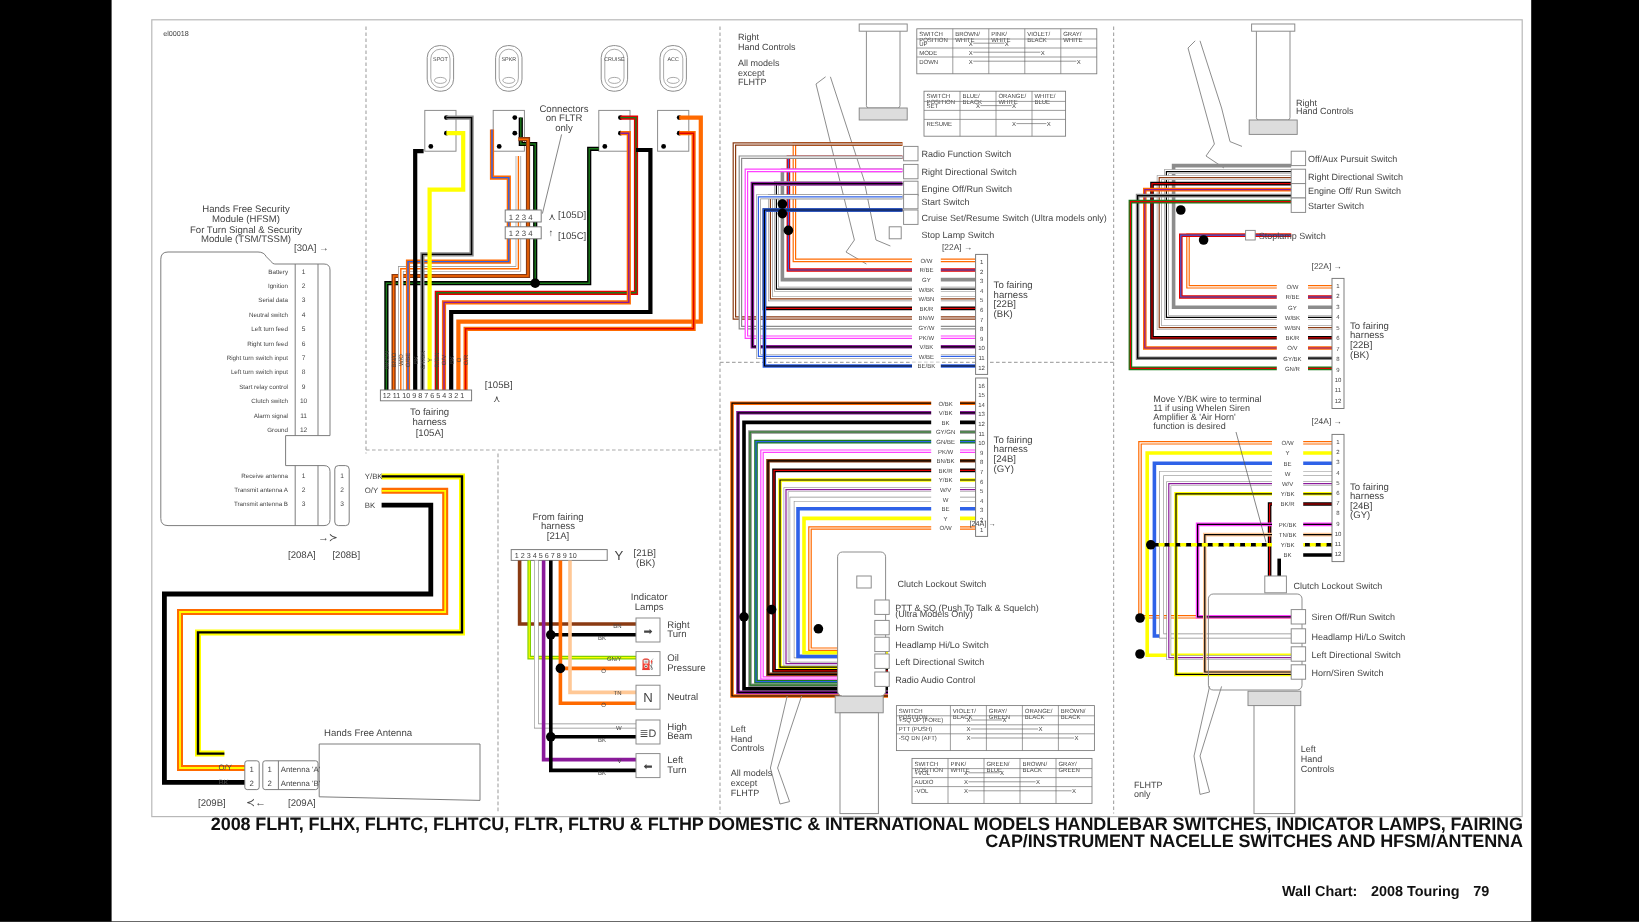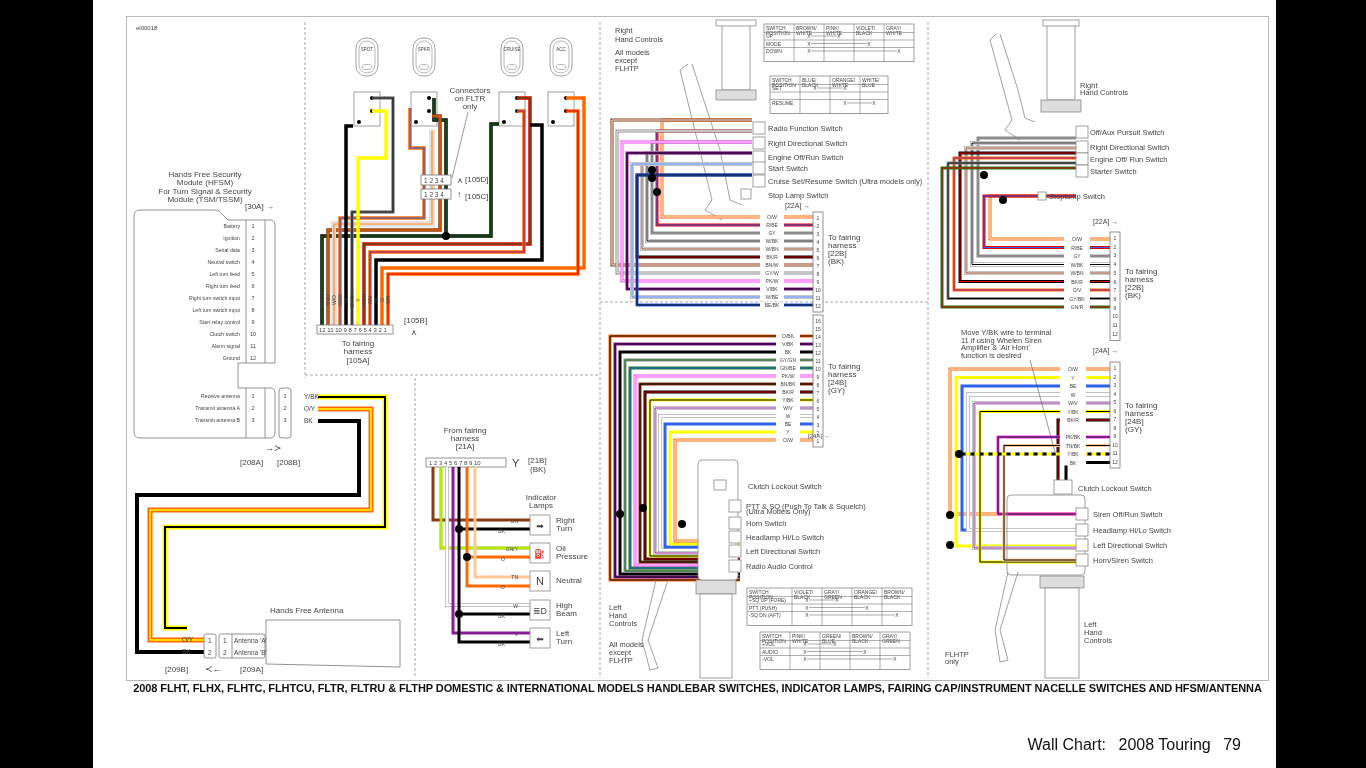--- a/index.html
+++ b/index.html
@@ -1,22 +1,22 @@
 <!DOCTYPE html>
 <html><head>
 <meta charset="utf-8">
 <style>
   html,body{margin:0;padding:0;background:#000;}
   body{width:1366px;height:768px;position:relative;overflow:hidden;font-family:"Liberation Sans",sans-serif;}
   #page{position:absolute;left:93px;top:0;width:1183px;height:768px;background:#fff;}
   #frame{position:absolute;left:126px;top:16px;width:1143px;height:665px;border:1px solid #b8b8b8;box-sizing:border-box;}
   svg#diagram{position:absolute;left:0;top:0;width:1366px;height:768px;}
   .t{font-family:"Liberation Sans",sans-serif;fill:#444;}
-  .title{position:absolute;left:126px;top:681px;width:1143px;text-align:center;font-weight:bold;font-size:11px;line-height:14px;color:#111;letter-spacing:-0.1px;}
-  .footer{position:absolute;right:125px;top:736px;font-size:16px;font-weight:normal;color:#111;}
+  .title{position:absolute;left:126px;top:681px;width:1143px;text-align:right;font-weight:bold;font-size:15px;line-height:14px;color:#111;letter-spacing:-0.1px;}
+  .footer{position:absolute;right:125px;top:736px;font-size:12px;font-weight:bold;color:#111;}
   .footer span{margin-left:8px;}
 </style>
 </head>
 <body>
 
 <div id="page"></div>
 <div id="frame"></div>
 
 <svg id="diagram" xmlns="http://www.w3.org/2000/svg">
 

